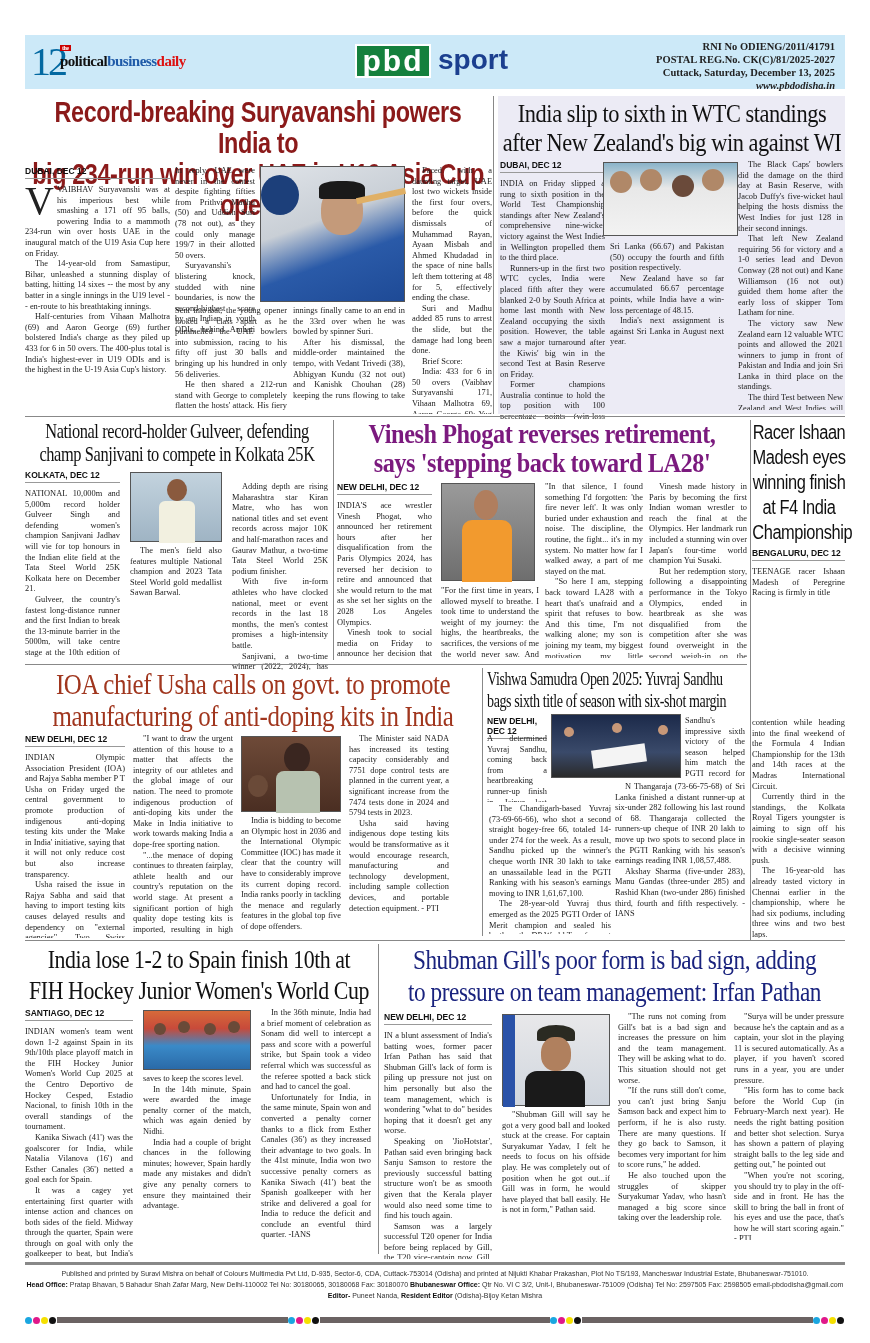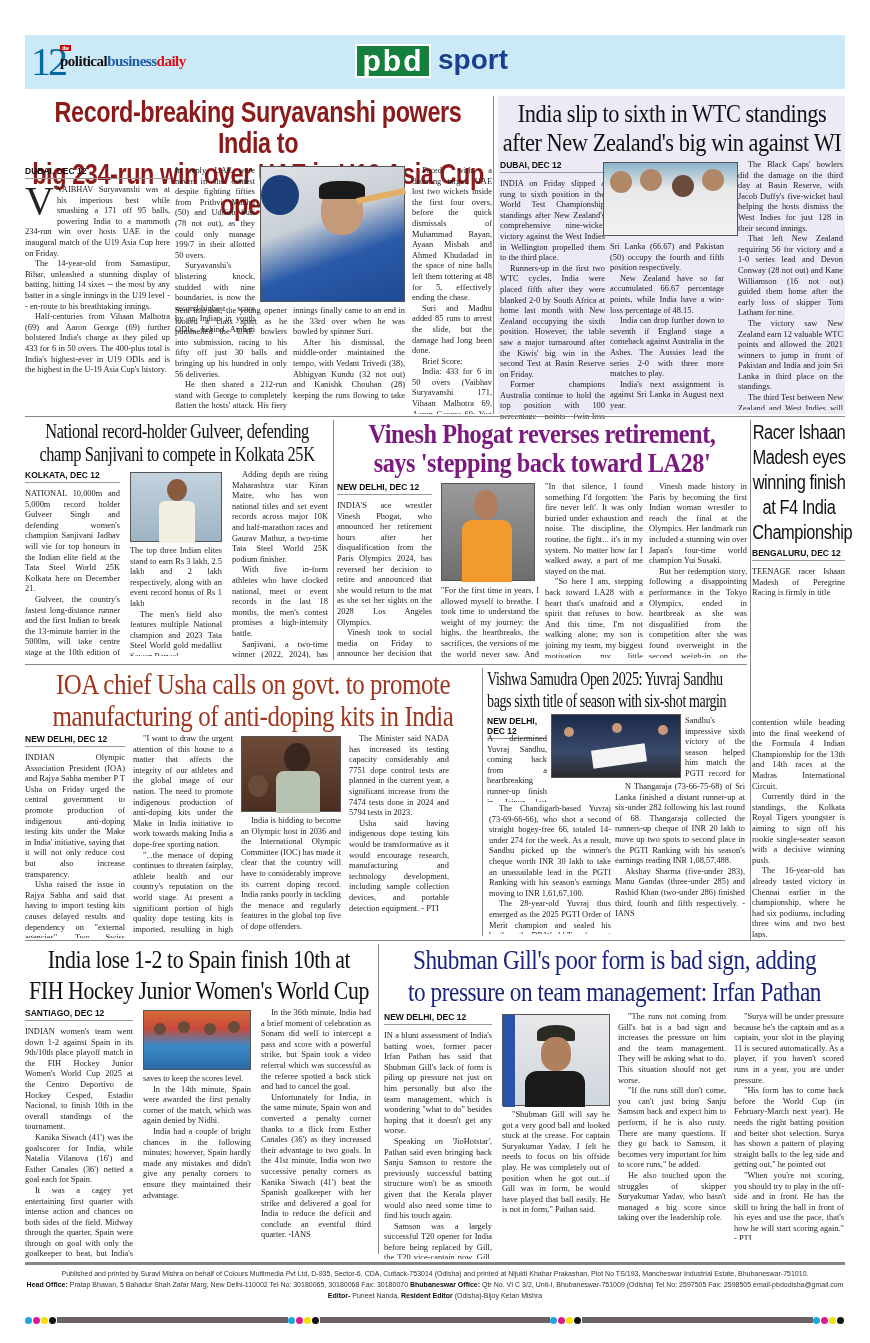--- a/index.html
+++ b/index.html
@@ -33,20 +33,26 @@
 <body>
 
 <div class="abs masthead">
   <div class="abs pgno">12</div>
   <div class="abs brand">
     <span class="the">the</span>
     <span class="a">political</span><span class="b">business</span><span class="c">daily</span>
   </div>
   <div class="abs pbdlogo">pbd</div>
   <div class="abs sport">sport</div>
+  <div class="abs rni">
+    <div>RNI No ODIENG/2011/41791</div>
+    <div>POSTAL REG.No. CK(C)/81/2025-2027</div>
+    <div>Cuttack, Saturday, December 13, 2025</div>
+    <div class="url">www.pbdodisha.in</div>
+  </div>
 </div>
 
 <div class="abs" style="left:25px;top:96px;width:465px;height:318px">
   <div class="hl" style="font-size:30px;font-weight:bold;color:#8b1a1a;transform:scaleX(0.78);transform-origin:center top;width:596px;margin-left:-65px;line-height:31px">
     <div>Record-breaking Suryavanshi powers India to</div>
     <div>big 234-run win over UAE in U19 Asia Cup opener</div>
   </div>
   <div class="abs" style="left:0;top:70px;width:145px">
     <div class="dateline">DUBAI, DEC 12</div>
     <div class="col" style="height:230px">
@@ -96,21 +102,20 @@
   </div>
   <div class="abs photo" style="left:105px;top:66px;width:135px;height:74px;background:linear-gradient(180deg,#8ab3c9 0%,#e8e8e8 35%,#f2f2f2 100%)">
     <div class="abs" style="left:6px;top:8px;width:22px;height:22px;border-radius:50%;background:#b08868"></div>
     <div class="abs" style="left:36px;top:6px;width:22px;height:22px;border-radius:50%;background:#b08868"></div>
     <div class="abs" style="left:68px;top:12px;width:22px;height:22px;border-radius:50%;background:#6a4a3a"></div>
     <div class="abs" style="left:98px;top:6px;width:22px;height:22px;border-radius:50%;background:#b08868"></div>
   </div>
   <div class="abs col" style="left:112px;top:146px;width:114px;height:168px">
     <p class="first">Sri Lanka (66.67) and Pakistan (50) occupy the fourth and fifth position respectively.</p>
     <p>New Zealand have so far accumulated 66.67 percentage points, while India have a win-loss percentage of 48.15.</p>
-    <p>India can drop further down to seventh if England stage a comeback against Australia in the Ashes. The Aussies lead the series 2-0 with three more matches to play.</p>
     <p>India's next assignment is against Sri Lanka in August next year.</p>
 
   </div>
   <div class="abs col" style="left:240px;top:64px;width:105px;height:250px">
     <p>The Black Caps' bowlers did the damage on the third day at Basin Reserve, with Jacob Duffy's five-wicket haul helping the hosts dismiss the West Indies for just 128 in their second innings.</p>
     <p>That left New Zealand requiring 56 for victory and a 1-0 series lead and Devon Conway (28 not out) and Kane Williamson (16 not out) guided them home after the early loss of skipper Tom Latham for nine.</p>
     <p>The victory saw New Zealand earn 12 valuable WTC points and allowed the 2021 winners to jump in front of Pakistan and India and join Sri Lanka in third place on the standings.</p>
     <p>The third Test between New Zealand and West Indies will commence in Mount Maunganui on December 18. - PTI</p>
   </div>
 </div>
@@ -128,25 +133,24 @@
       <p class="first">NATIONAL 10,000m and 5,000m record holder Gulveer Singh and defending women's champion Sanjivani Jadhav will vie for top honours in the Indian elite field at the Tata Steel World 25K Kolkata here on December 21.</p>
       <p>Gulveer, the country's fastest long-distance runner and the first Indian to break the 13-minute barrier in the 5000m, will take centre stage at the 10th edition of the meet.</p>
 
     </div>
   </div>
   <div class="abs photo" style="left:105px;top:52px;width:92px;height:70px;background:linear-gradient(180deg,#c3d3de 0%,#9fb4c4 100%)">
     <div class="abs" style="left:36px;top:6px;width:20px;height:22px;border-radius:50%;background:#8a5a3e"></div>
     <div class="abs" style="left:28px;top:28px;width:36px;height:42px;background:#f2f0e0;border-radius:6px 6px 0 0"></div>
   </div>
   <div class="abs col" style="left:105px;top:126px;width:92px;height:110px">
-    <p class="first">The top three Indian elites stand to earn Rs 3 lakh, 2.5 lakh and 2 lakh respectively, along with an event record bonus of Rs 1 lakh</p>
     <p>The men's field also features multiple National champion and 2023 Tata Steel World gold medallist Sawan Barwal.</p>
 
   </div>
-  <div class="abs col" style="left:207px;top:50px;width:96px;height:188px">
+  <div class="abs col" style="left:207px;top:62px;width:96px;height:188px">
     <p>Adding depth are rising Maharashtra star Kiran Matre, who has won national titles and set event records across major 10K and half-marathon races and Gaurav Mathur, a two-time Tata Steel World 25K podium finisher.</p>
     <p>With five in-form athletes who have clocked national, meet or event records in the last 18 months, the men's contest promises a high-intensity battle.</p>
     <p>Sanjivani, a two-time winner (2022, 2024), has dominated domestic long-distance running and delivered consistent podiums across Asia.- PTI</p>
   </div>
 </div>
 
 <div class="abs vline" style="left:333px;top:420px;height:240px"></div>
 
 <div class="abs" style="left:337px;top:420px;width:410px;height:240px">
   <div class="hl" style="font-family:'Liberation Serif',serif;font-weight:bold;font-size:27px;color:#7b1a7e;transform:scaleX(0.9);transform-origin:center top;width:456px;margin-left:-23px;line-height:29px">
@@ -277,21 +281,21 @@
     </div>
   </div>
   <div class="abs photo" style="left:118px;top:66px;width:108px;height:60px;background:linear-gradient(180deg,#d66a3a 0%,#c84a3a 30%,#3a8ac8 60%,#2a6aa8 100%)">
     <div class="abs" style="left:10px;top:12px;width:12px;height:12px;border-radius:50%;background:#6a4a38"></div>
     <div class="abs" style="left:34px;top:10px;width:12px;height:12px;border-radius:50%;background:#6a4a38"></div>
     <div class="abs" style="left:60px;top:12px;width:12px;height:12px;border-radius:50%;background:#6a4a38"></div>
     <div class="abs" style="left:84px;top:10px;width:12px;height:12px;border-radius:50%;background:#6a4a38"></div>
   </div>
   <div class="abs col" style="left:118px;top:130px;width:108px;height:168px">
     <p class="first" style="text-indent:0">saves to keep the scores level.</p>
-    <p>In the 14th minute, Spain were awarded the first penalty corner of the match, which was again denied by Nidhi.</p>
+    <p>In the 14th minute, Spain were awarded the image penalty corner of the match, which was again denied by Nidhi.</p>
     <p>India had a couple of bright chances in the following minutes; however, Spain hardly made any mistakes and didn't give any penalty corners to ensure they maintained their advantage.</p>
   </div>
   <div class="abs col" style="left:236px;top:64px;width:110px;height:234px">
     <p>In the 36th minute, India had a brief moment of celebration as Sonam did well to intercept a pass and score with a powerful strike, but Spain took a video referral which was successful as the referee spotted a back stick and had to cancel the goal.</p>
     <p>Unfortunately for India, in the same minute, Spain won and converted a penalty corner thanks to a flick from Esther Canales (36') as they increased their advantage to two goals. In the 41st minute, India won two successive penalty corners as Kanika Siwach (41') beat the Spanish goalkeeper with her strike and delivered a goal for India to reduce the deficit and conclude an eventful third quarter. -IANS</p>
   </div>
 </div>
 
 <div class="abs vline" style="left:378px;top:944px;height:310px"></div>
 

